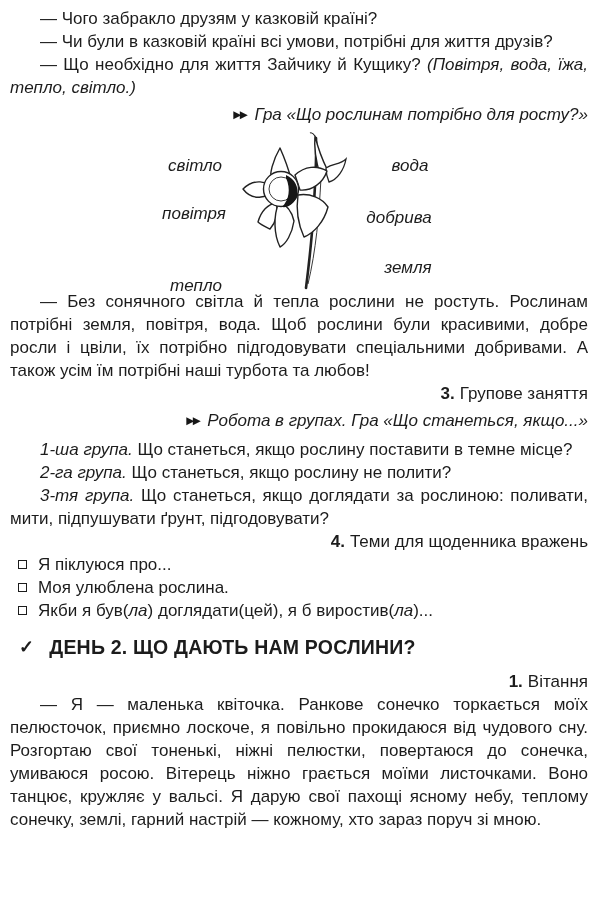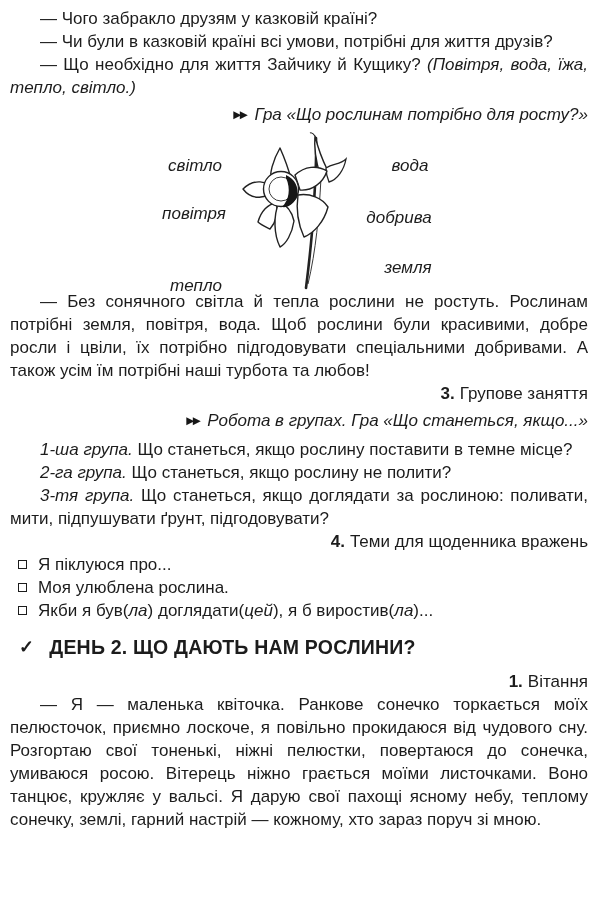--- a/index.html
+++ b/index.html
@@ -121,21 +121,21 @@
   <p class="game"><span class="marker">▶▶</span><span>Робота в групах. Гра «Що станеться, якщо...»</span></p>
 
   <p class="ind"><span class="it">1-ша група.</span><span> Що станеться, якщо рослину поставити в темне місце?</span></p>
   <p class="ind"><span class="it">2-га група.</span><span> Що станеться, якщо рослину не полити?</span></p>
   <p class="ind"><span class="it">3-тя група.</span><span> Що станеться, якщо доглядати за рослиною: поливати, мити, підпушувати ґрунт, підгодовувати?</span></p>
 
   <p class="section-line"><b>4.</b><span>Теми для щоденника вражень</span></p>
 
   <p class="bullet-line"><span class="sq"></span><span>Я піклуюся про...</span></p>
   <p class="bullet-line"><span class="sq"></span><span>Моя улюблена рослина.</span></p>
-  <p class="bullet-line"><span class="sq"></span><span><span>Якби я був(</span><span style="font-style: italic;">ла</span><span>) доглядати(</span><span style="font-style: italic;">цей</span><span>), я б виростив(</span><span style="font-style: italic;">ла</span><span>)...</span></span></p>
+  <p class="bullet-line"><span class="sq"></span><span><span>Якби я був(</span><span style="font-style: italic;">ла</span><span>) доглядати(</span><span style="">цей</span><span>), я б виростив(</span><span style="font-style: italic;">ла</span><span>)...</span></span></p>
 
   <h2>
       <span class="check">✓</span>
       <span class="h-title">ДЕНЬ 2. ЩО ДАЮТЬ НАМ РОСЛИНИ?</span>
     </h2>
 
   <p class="section-line"><b>1.</b><span>Вітання</span></p>
 
 
   <p class="ind">— Я — маленька квіточка. Ранкове сонечко торкається моїх пелюсточок, приємно лоскоче, я повільно прокидаюся від чудового сну. Розгортаю свої тоненькі, ніжні пелюстки, повертаюся до сонечка, умиваюся росою. Вітерець ніжно грається моїми листочками. Воно танцює, кружляє у вальсі. Я дарую свої пахощі ясному небу, теплому сонечку, землі, гарний настрій — кожному, хто зараз поруч зі мною.</p>

